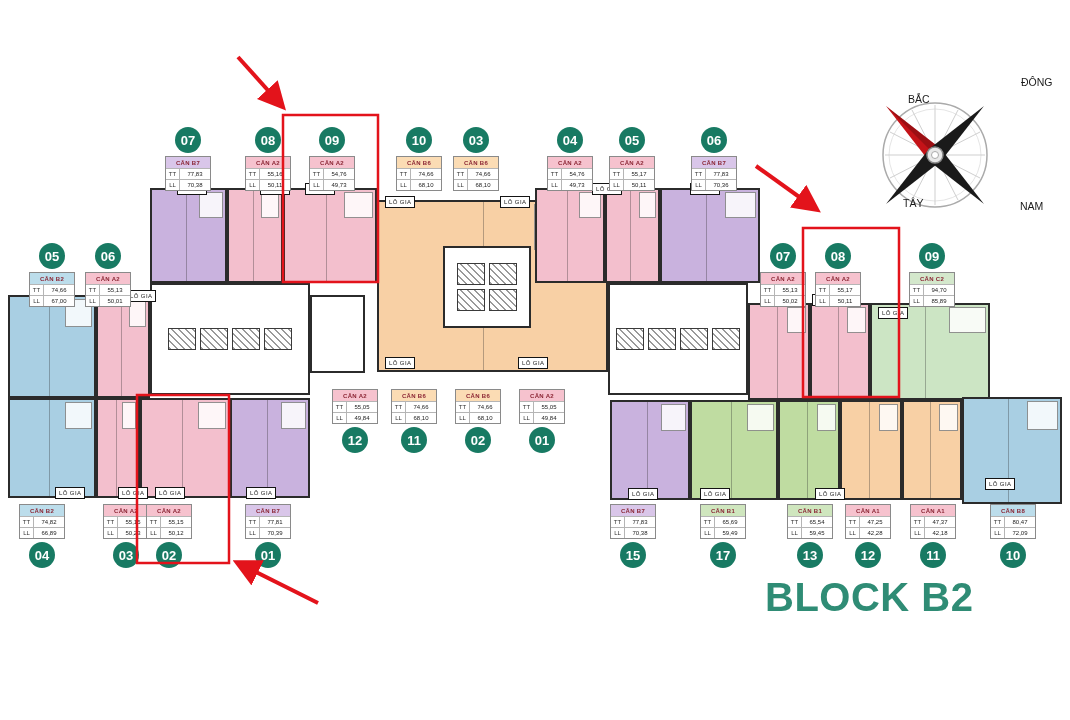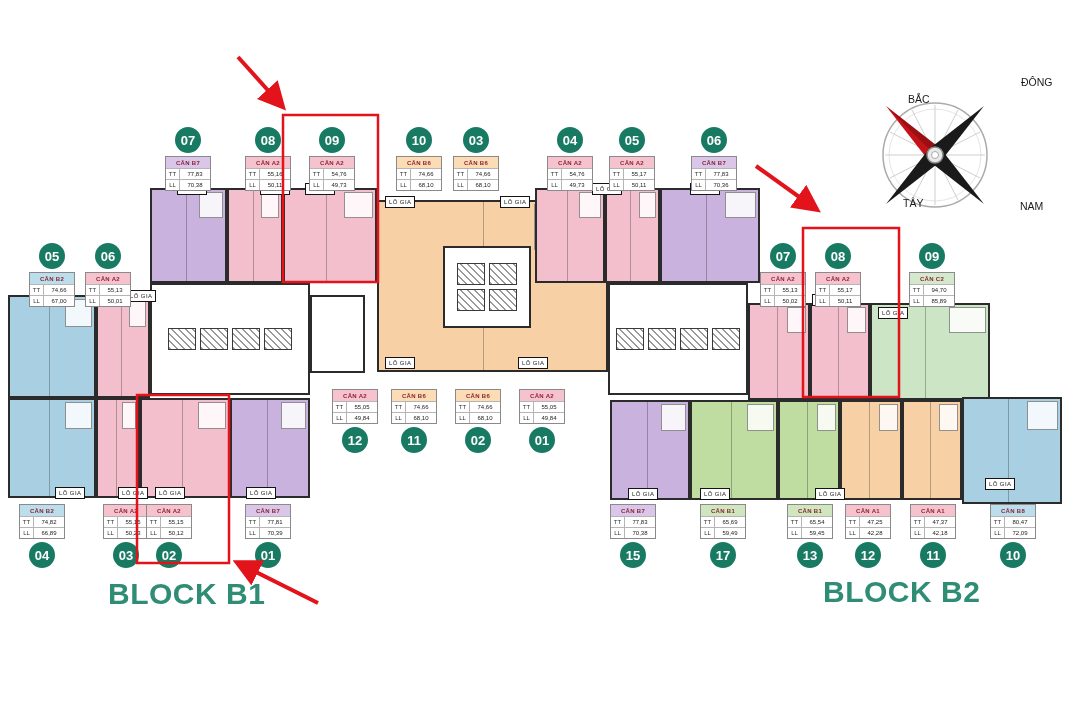--- a/index.html
+++ b/index.html
@@ -519,15 +519,14 @@
         </marker>
       </defs>
       <rect x="283" y="115" width="95" height="167" fill="none" stroke="#E3131B" stroke-width="2.5"></rect>
       <rect x="137" y="395" width="92" height="168" fill="none" stroke="#E3131B" stroke-width="2.5"></rect>
       <rect x="803" y="228" width="96" height="169" fill="none" stroke="#E3131B" stroke-width="2.5"></rect>
       <line x1="238" y1="57" x2="282" y2="106" stroke="#E3131B" stroke-width="4" marker-end="url(#ah)"></line>
       <line x1="756" y1="166" x2="816" y2="209" stroke="#E3131B" stroke-width="4" marker-end="url(#ah)"></line>
       <line x1="318" y1="603" x2="238" y2="563" stroke="#E3131B" stroke-width="4" marker-end="url(#ah)"></line>
     </svg>
 
-  <div class="blocktitle" style="left: 108px; top: 577px; font-size: 30px; color: rgb(47, 140, 117);">BLOCK B1</div>
-  <div class="blocktitle" style="left: 823px; top: 575px; font-size: 30px; color: rgb(47, 140, 117);">BLOCK B2</div>
+  <div class="blocktitle" style="left: 765px; top: 575px; font-size: 40px; color: rgb(47, 140, 117);">BLOCK B2</div>
 </div>
 
 </body></html>

